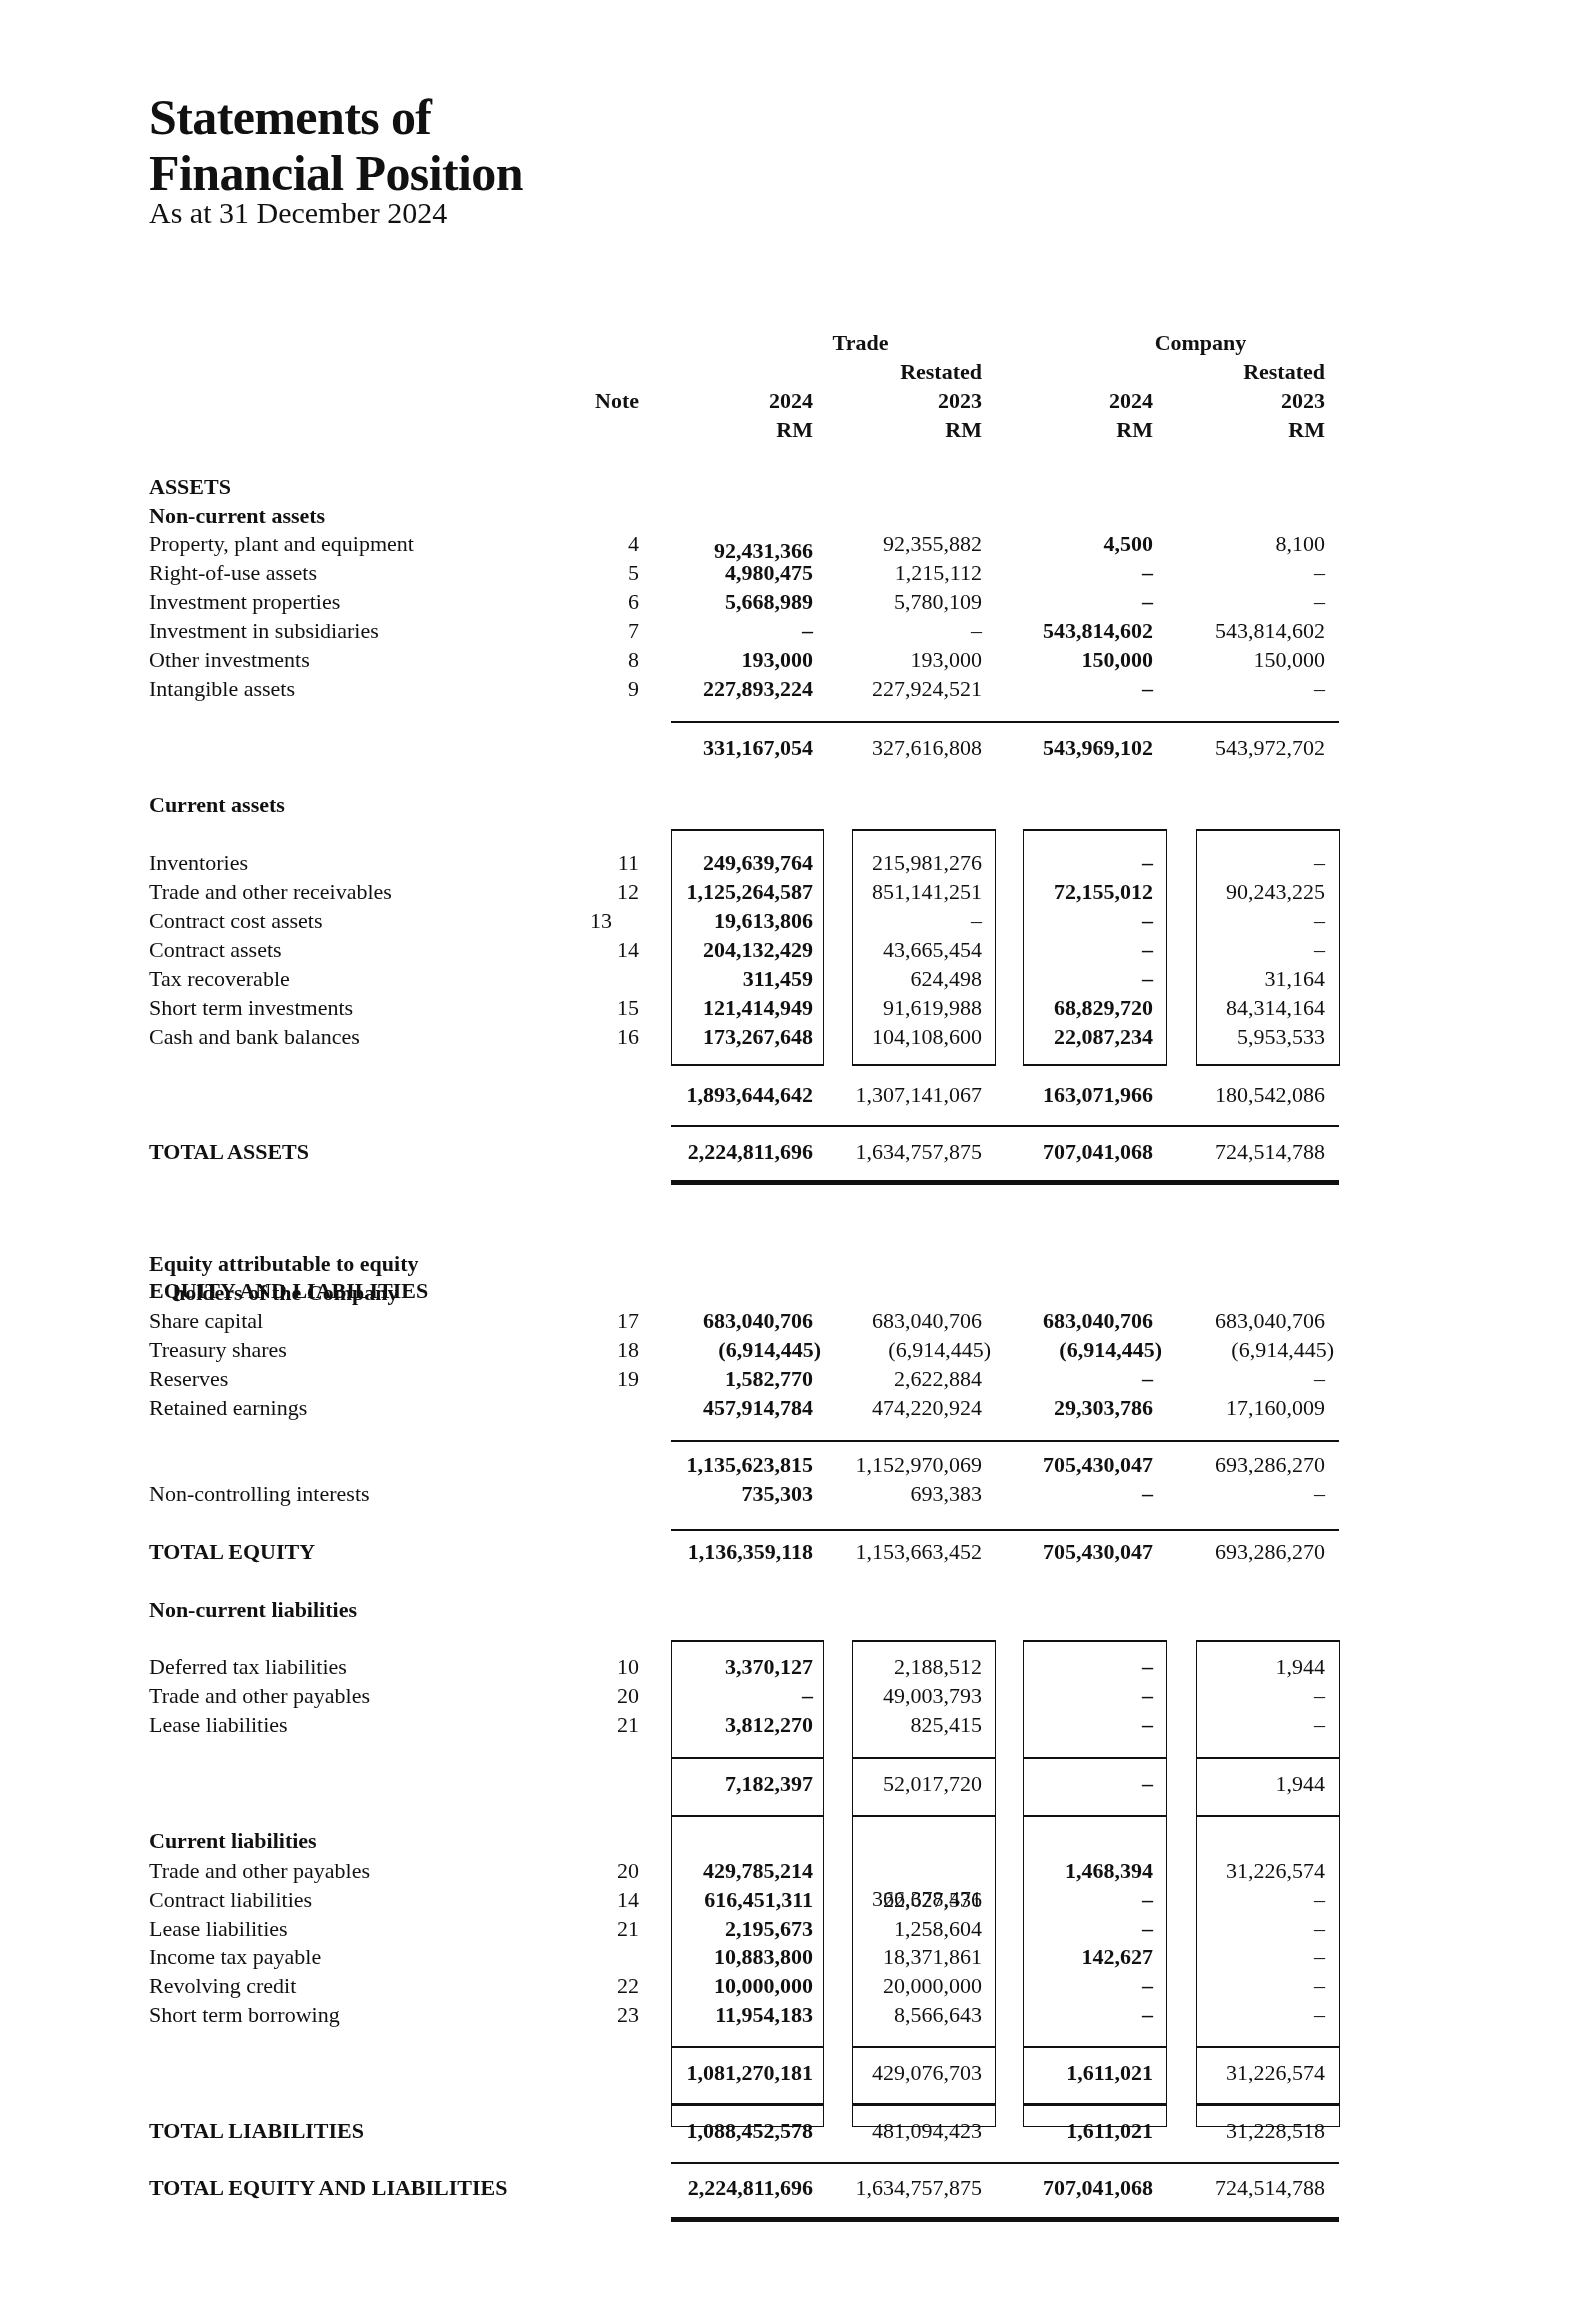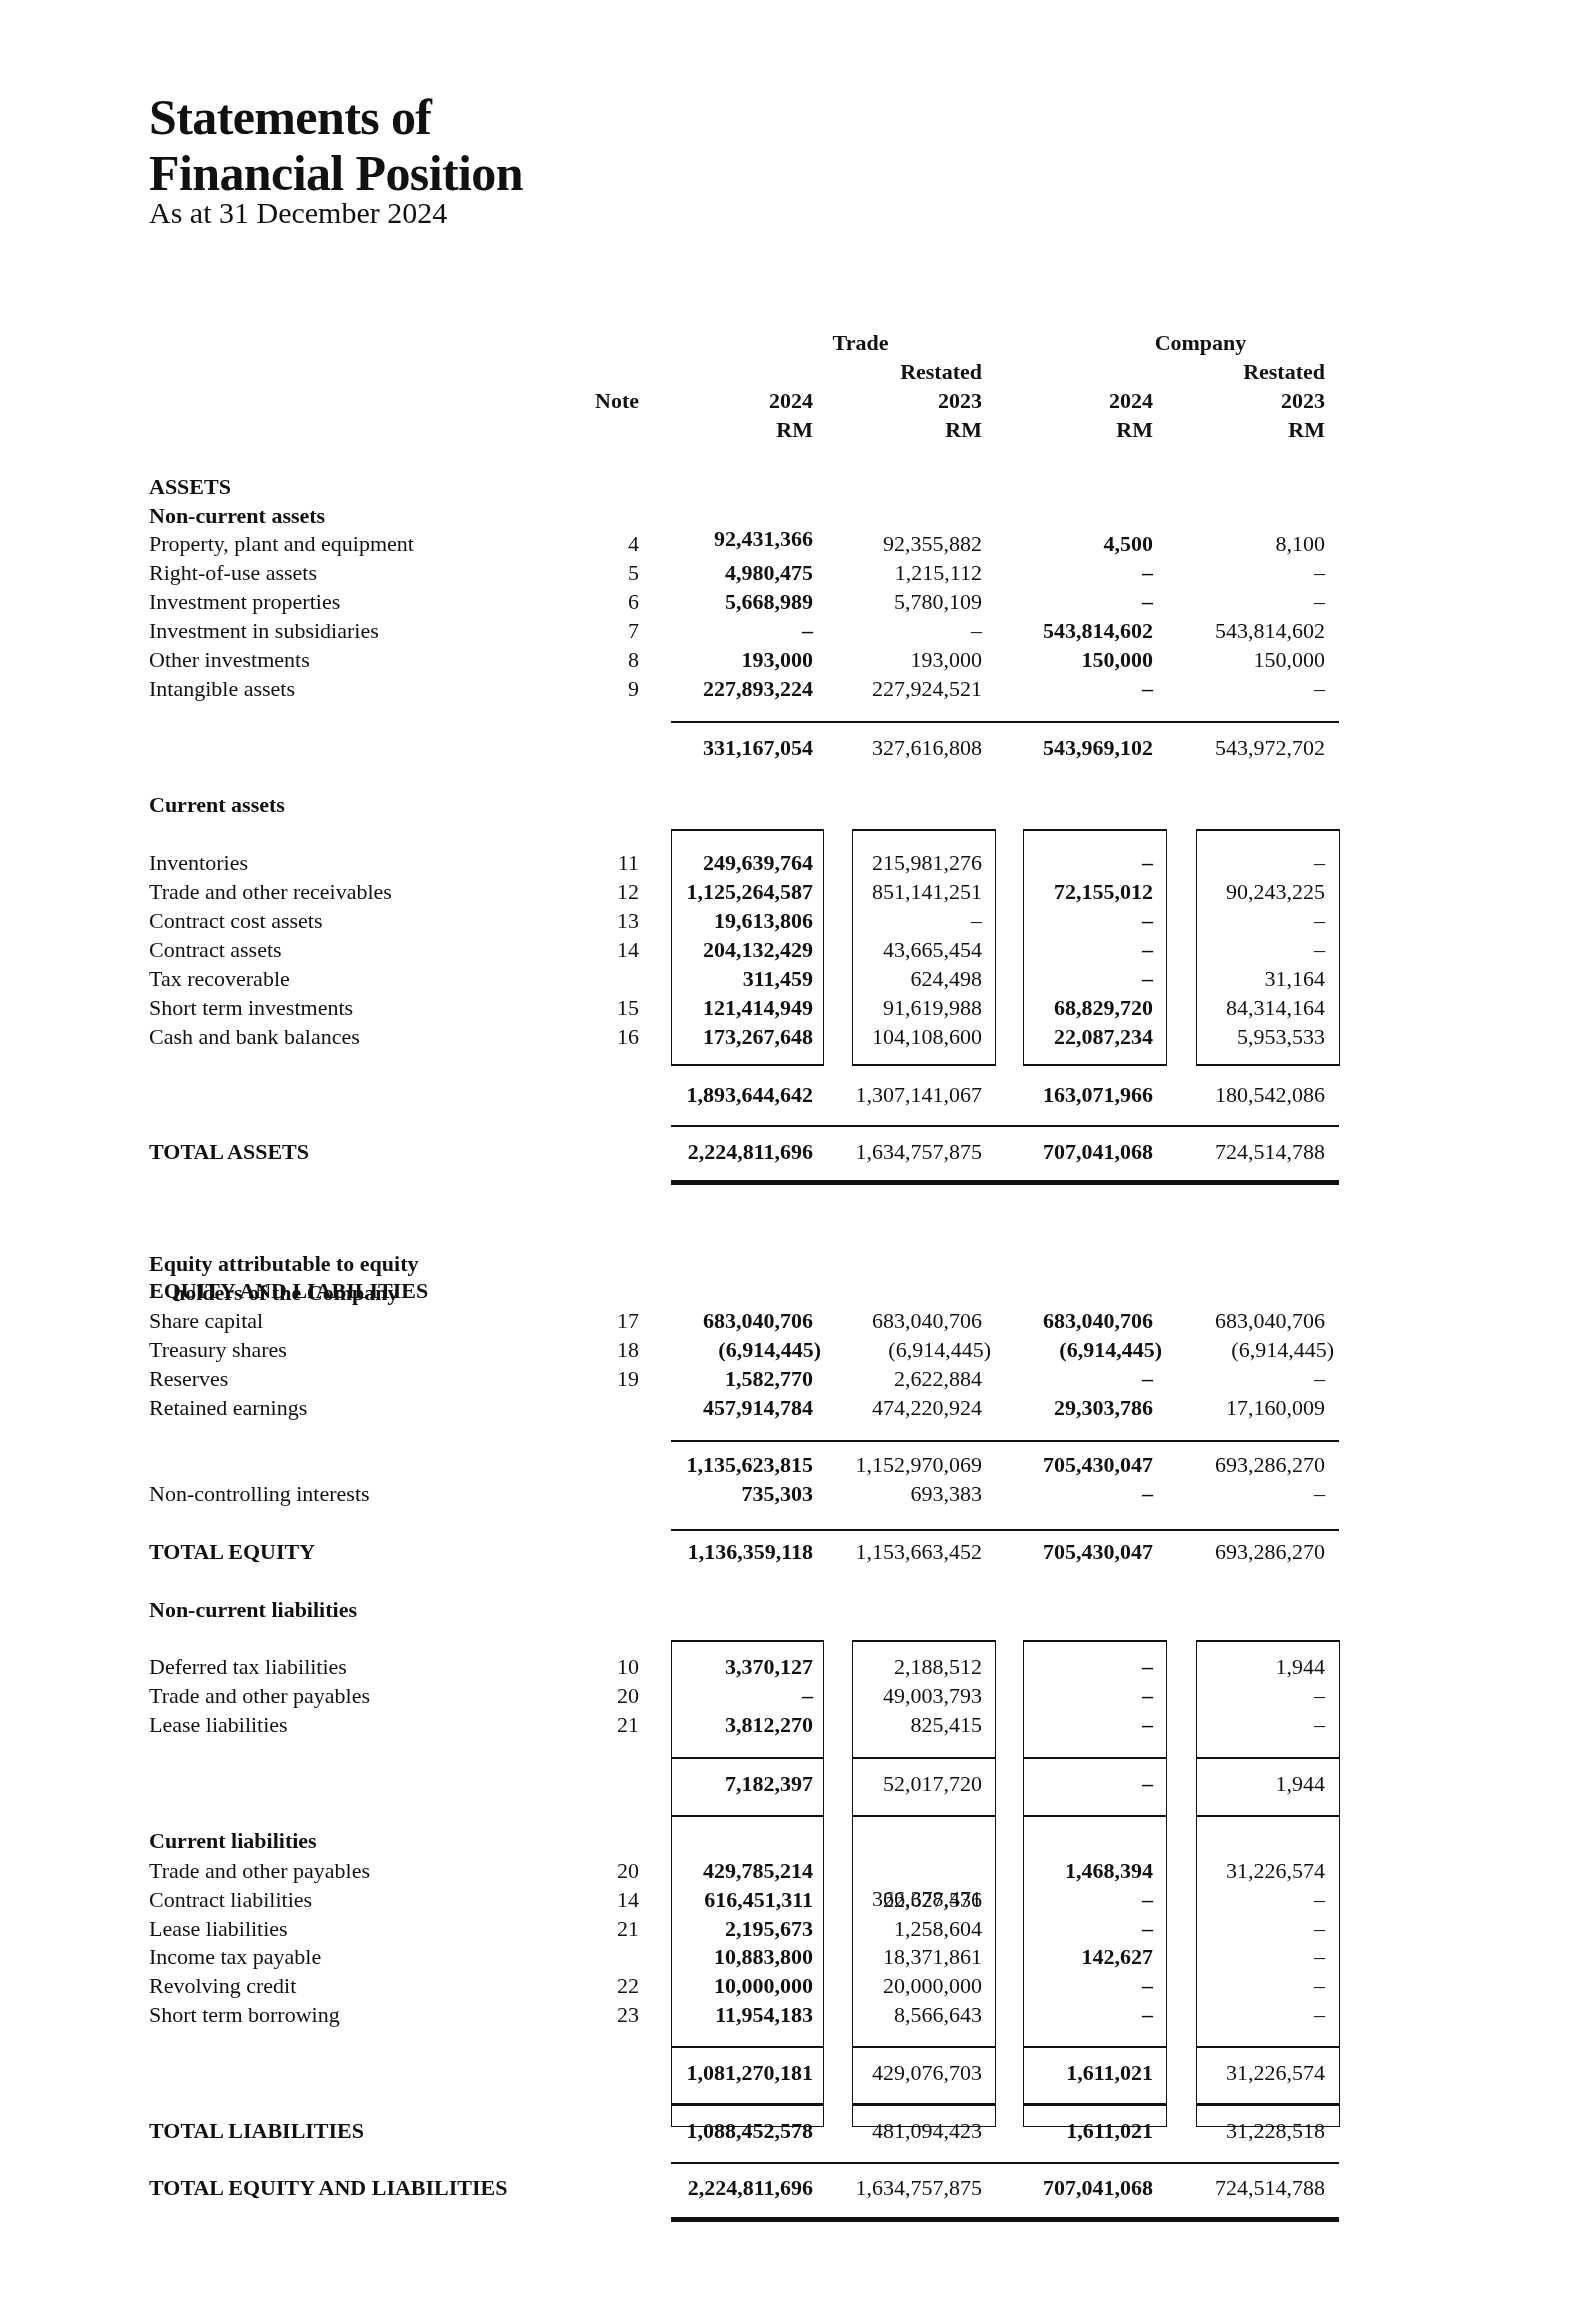--- a/index.html
+++ b/index.html
@@ -43,21 +43,21 @@
 <div class="abs num b c2" style="top:415px;">RM</div>
 <div class="abs num b c3" style="top:415px;">RM</div>
 <div class="abs num b c4" style="top:415px;">RM</div>
 
 <div class="abs lbl b" style="top:472px;">ASSETS</div>
 <div class="abs lbl b" style="top:501px;">Non-current assets</div>
 
 <div id="nca-rows">
     <div class="abs lbl" style="top: 529px;">Property, plant and equipment</div>
     <div class="abs num note" style="top: 529px;">4</div>
-    <div class="abs num c1 b" style="top: 524px;">92,431,366</div>
+    <div class="abs num c1 b" style="top: 536px;">92,431,366</div>
     <div class="abs num c2" style="top: 529px;">92,355,882</div>
     <div class="abs num c3 b" style="top: 529px;">4,500</div>
     <div class="abs num c4" style="top: 529px;">8,100</div>
     <div class="abs lbl" style="top: 558px;">Right-of-use assets</div>
     <div class="abs num note" style="top: 558px;">5</div>
     <div class="abs num c1 b" style="top: 558px;">4,980,475</div>
     <div class="abs num c2" style="top: 558px;">1,215,112</div>
     <div class="abs num c3 b" style="top: 558px;">–</div>
     <div class="abs num c4" style="top: 558px;">–</div>
     <div class="abs lbl" style="top: 587px;">Investment properties</div>
@@ -108,21 +108,21 @@
     <div class="abs num c2" style="top: 848px;">215,981,276</div>
     <div class="abs num c3 b" style="top: 848px;">–</div>
     <div class="abs num c4" style="top: 848px;">–</div>
     <div class="abs lbl" style="top: 877px;">Trade and other receivables</div>
     <div class="abs num note" style="top: 877px;">12</div>
     <div class="abs num c1 b" style="top: 877px;">1,125,264,587</div>
     <div class="abs num c2" style="top: 877px;">851,141,251</div>
     <div class="abs num c3 b" style="top: 877px;">72,155,012</div>
     <div class="abs num c4" style="top: 877px;">90,243,225</div>
     <div class="abs lbl" style="top: 906px;">Contract cost assets</div>
-    <div class="abs num note" style="top: 906px;">13</div>
+    <div class="abs num note" style="top: 906px; text-align: center;">13</div>
     <div class="abs num c1 b" style="top: 906px;">19,613,806</div>
     <div class="abs num c2" style="top: 906px;">–</div>
     <div class="abs num c3 b" style="top: 906px;">–</div>
     <div class="abs num c4" style="top: 906px;">–</div>
     <div class="abs lbl" style="top: 935px;">Contract assets</div>
     <div class="abs num note" style="top: 935px;">14</div>
     <div class="abs num c1 b" style="top: 935px;">204,132,429</div>
     <div class="abs num c2" style="top: 935px;">43,665,454</div>
     <div class="abs num c3 b" style="top: 935px;">–</div>
     <div class="abs num c4" style="top: 935px;">–</div>

